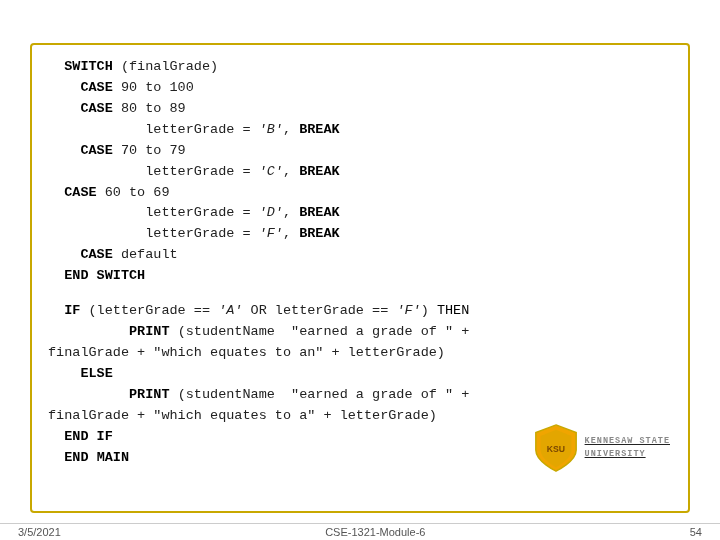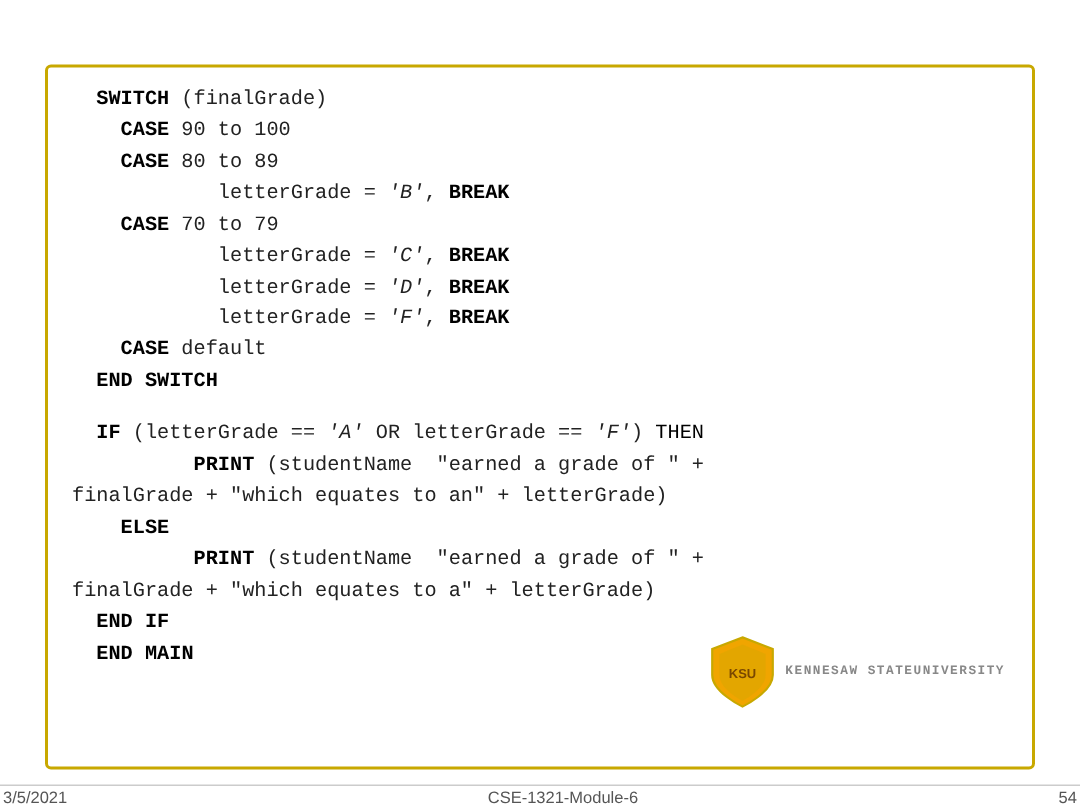--- a/index.html
+++ b/index.html
@@ -59,21 +59,21 @@
       color: #000;
     }
 
     .footer-bar {
       height: 39px;
       background: #fff;
       border-top: 1px solid #ccc;
       display: flex;
       align-items: center;
       justify-content: space-between;
-      padding: 0 2px;
+      padding: 0 18px;
     }
 
     .footer-date {
       font-size: 11px;
       color: #555;
     }
 
     .footer-course {
       font-size: 11px;
       color: #555;
@@ -99,22 +99,23 @@
       gap: 6px;
     }
 
     .ksu-shield-svg {
       width: 46px;
       height: 50px;
     }
 
     .ksu-text-lines {
       display: flex;
-      flex-direction: row;
+      flex-direction: column;
       justify-content: flex-end;
+      text-decoration: underline;
     }
 
     .ksu-line1 {
       font-size: 8.5px;
       font-weight: bold;
       color: #888;
       letter-spacing: 1px;
     }
 
     .ksu-line2 {
@@ -130,20 +131,21 @@
 <div class="slide-container">
   <div class="slide-content">
     <div class="code-box">
 
       <span class="code-line">&nbsp;&nbsp;<span class="kw">SWITCH</span> (finalGrade)</span>
       <span class="code-line">&nbsp;&nbsp;&nbsp;&nbsp;<span class="kw">CASE</span> 90 to 100</span>
       <span class="code-line">&nbsp;&nbsp;&nbsp;&nbsp;<span class="kw">CASE</span> 80 to 89</span>
       <span class="code-line">&nbsp;&nbsp;&nbsp;&nbsp;&nbsp;&nbsp;&nbsp;&nbsp;&nbsp;&nbsp;&nbsp;&nbsp;letterGrade = <span class="italic-quote">'B'</span>, <span class="kw">BREAK</span></span>
       <span class="code-line">&nbsp;&nbsp;&nbsp;&nbsp;<span class="kw">CASE</span> 70 to 79</span>
       <span class="code-line">&nbsp;&nbsp;&nbsp;&nbsp;&nbsp;&nbsp;&nbsp;&nbsp;&nbsp;&nbsp;&nbsp;&nbsp;letterGrade = <span class="italic-quote">'C'</span>, <span class="kw">BREAK</span></span>
+      <span class="code-line">&nbsp;&nbsp;<span class="kw">CASE</span> 60 to 69</span>
       <span class="code-line">&nbsp;&nbsp;&nbsp;&nbsp;&nbsp;&nbsp;&nbsp;&nbsp;&nbsp;&nbsp;&nbsp;&nbsp;letterGrade = <span class="italic-quote">'D'</span>, <span class="kw">BREAK</span></span>
       <span class="code-line">&nbsp;&nbsp;&nbsp;&nbsp;&nbsp;&nbsp;&nbsp;&nbsp;&nbsp;&nbsp;&nbsp;&nbsp;letterGrade = <span class="italic-quote">'F'</span>, <span class="kw">BREAK</span></span>
       <span class="code-line">&nbsp;&nbsp;&nbsp;&nbsp;<span class="kw">CASE</span> default</span>
       <span class="code-line">&nbsp;&nbsp;<span class="kw">END SWITCH</span></span>
 
       <span class="blank-line"></span>
 
       <span class="code-line">&nbsp;&nbsp;<span class="kw">IF</span> (letterGrade == <span class="italic-quote">'A'</span> OR letterGrade == <span class="italic-quote">'F'</span>) <span class="then-kw">THEN</span></span>
       <span class="code-line">&nbsp;&nbsp;&nbsp;&nbsp;&nbsp;&nbsp;&nbsp;&nbsp;&nbsp;&nbsp;<span class="kw">PRINT</span> (studentName&nbsp;&nbsp;"earned a grade of " +</span>
       <span class="code-line">finalGrade + "which equates to an" + letterGrade)</span>

